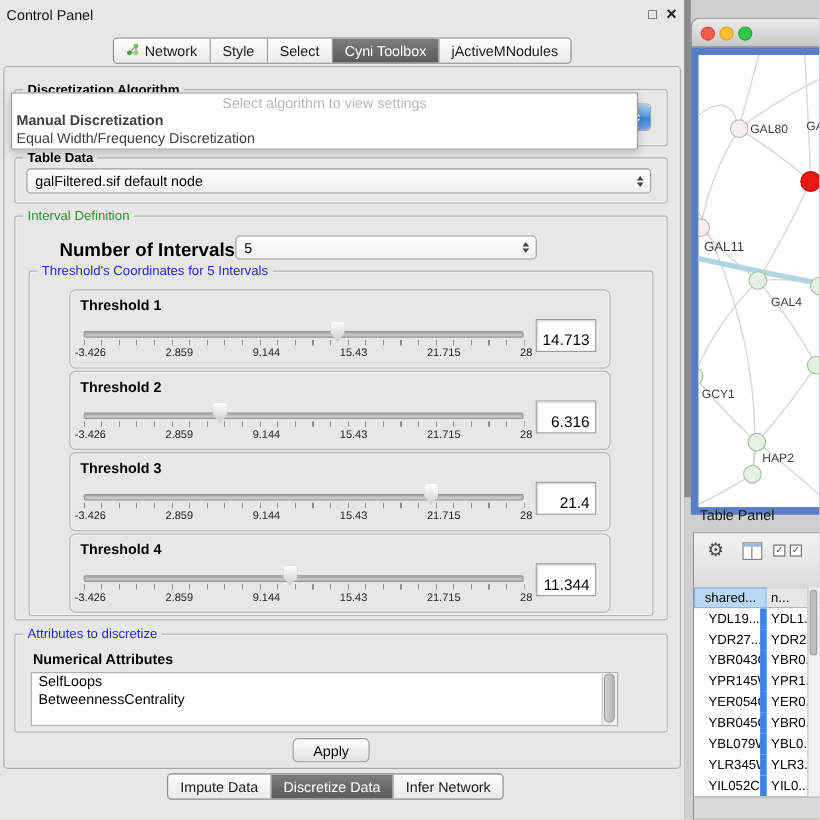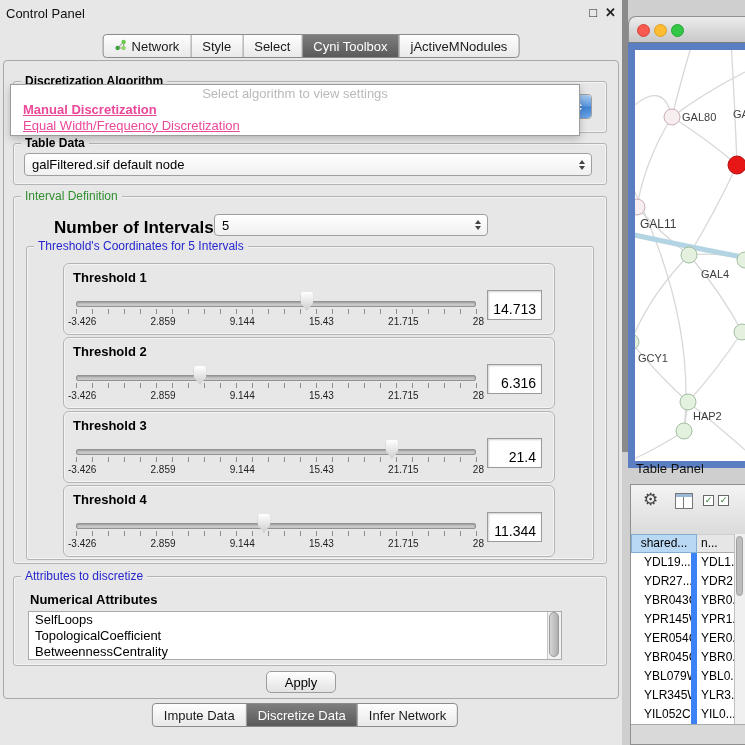--- a/index.html
+++ b/index.html
@@ -77,21 +77,21 @@
   .stepper { margin-left:auto; margin-right:6px; display:flex; flex-direction:column; gap:2px; align-items:center; }
   .tri-up { width:0;height:0;border-left:3.5px solid transparent;border-right:3.5px solid transparent;border-bottom:4.5px solid #444; }
   .tri-dn { width:0;height:0;border-left:3.5px solid transparent;border-right:3.5px solid transparent;border-top:4.5px solid #444; }
 
   .dropdown-overlay {
     position:absolute; left:10px; top:84px; width:568px; height:50px;
     background:#fff; border:1px solid #9c9c9c; z-index:40;
     box-shadow:0 3px 8px rgba(0,0,0,.22);
   }
   .dd-placeholder { text-align:center; color:#b9b9b9; font-size:13px; line-height:17px; }
-  .dd-option { font-size:13px; line-height:16px; padding-left:12px; color:#ec4899;text-decoration:underline; }
+  .dd-option { font-size:13px; line-height:16px; padding-left:4px; color:#404040; }
   .dd-bold { font-weight:bold; }
 
   .intervals-label { position:absolute; left:54px; top:218px; font-size:17px; font-weight:bold; color:#000; }
 
   .threshold-box {
     position:absolute; left:36px; width:490px; height:70px;
     border:1px solid #b4b4b4; border-radius:6px;
     box-shadow:inset 0 0 0 1px rgba(255,255,255,.55);
   }
   .tb1 { top:16px; } .tb2 { top:90px; } .tb3 { top:164px; } .tb4 { top:238px; }
@@ -344,21 +344,20 @@
         <div class="value-field">11.344</div>
       </div>
     </div>
 
     <div class="group attr-group">
       <span class="group-title gt-blue">Attributes to discretize</span>
     </div>
     <div class="attr-heading">Numerical Attributes</div>
     <div class="attr-list">
       <div class="attr-item">SelfLoops</div>
-      <div class="attr-item">TopologicalCoefficient</div>
       <div class="attr-item">BetweennessCentrality</div>
       <div class="list-scrollbar">
         <div class="list-thumb"></div>
       </div>
     </div>
 
     <button class="apply-btn">Apply</button>
 
     <div class="seg bottom-seg">
       <div class="seg-item">

